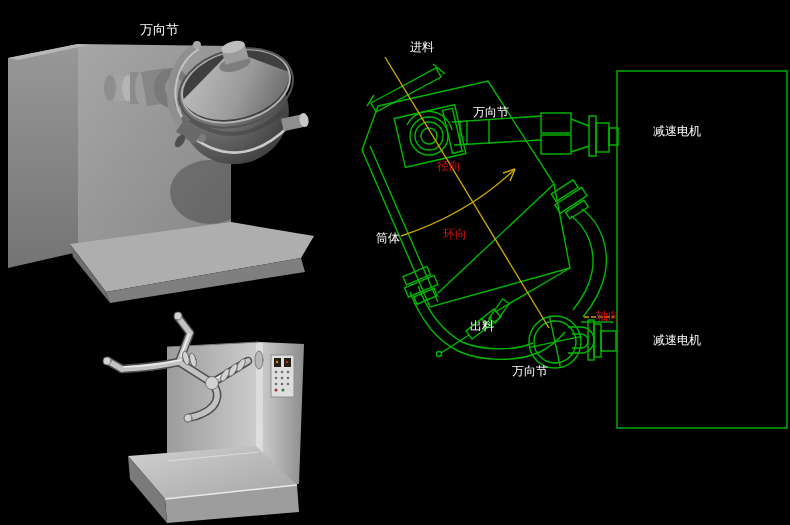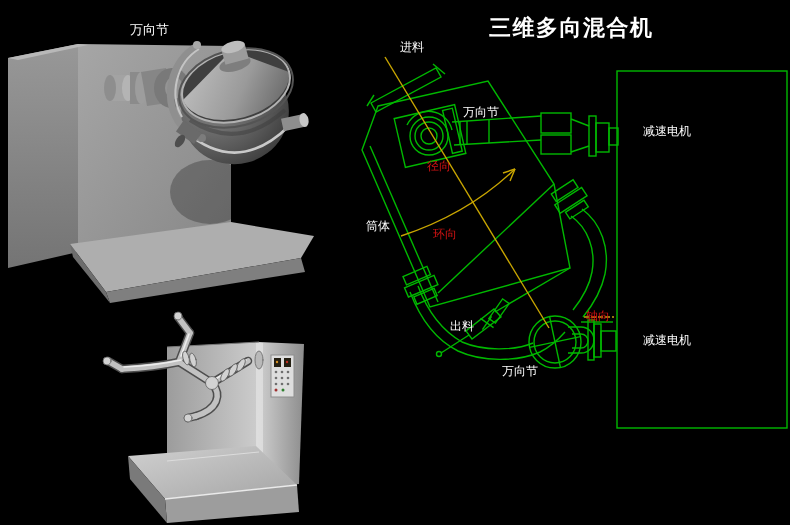--- a/index.html
+++ b/index.html
@@ -1,20 +1,20 @@
 <!DOCTYPE html>
 <html><head>
 <meta charset="utf-8">
 <style>
   html,body{margin:0;padding:0;background:#000;}
   #stage{position:relative;width:790px;height:525px;background:#000;overflow:hidden;
          font-family:"DejaVu Sans",sans-serif;}
   #art{position:absolute;left:0;top:0;}
   .lbl{position:absolute;color:#fff;font-size:12px;line-height:1.1;white-space:nowrap;
-       font-family:Liberation Sans, sans-serif;}
+       font-family:Liberation Sans, sans-serif;margin-left:10px;}
   .lbl.red{color:#d01212;}
   #title{position:absolute;left:489px;top:13px;color:#fff;font-size:22px;font-weight:bold;
          letter-spacing:1.5px;white-space:nowrap;}
 </style>
 </head>
 <body>
 
 <div id="stage">
 
 <svg id="art" width="790" height="525" viewBox="0 0 790 525">
@@ -263,28 +263,27 @@
 
   <g stroke="#c9a600" fill="none" stroke-width="1.4">
     <path d="M 385,57 L 549,328"></path>
     <path d="M 401,236 Q 468,214 515,169"></path>
     <path d="M 515,169 L 503,173"></path>
     <path d="M 515,169 L 510,181"></path>
     <path d="M 584,317 L 614,317" stroke="#93790a" stroke-width="2" stroke-dasharray="5,2"></path>
   </g>
 </svg>
 
-<div id="title">三维多向混合机</div>
 
 <span class="lbl" style="left:130px;top:23px;font-size:13px;">万向节</span>
 
 <span class="lbl" style="left:400px;top:41px;">进料</span>
 <span class="lbl" style="left:463px;top:106px;">万向节</span>
 <span class="lbl red" style="left:427px;top:160px;text-align:right;">径向</span>
-<span class="lbl" style="left:366px;top:220px;">筒体</span>
+<span class="lbl" style="left:366px;top:232px;">筒体</span>
 <span class="lbl red" style="left:433px;top:228px;">环向</span>
-<span class="lbl" style="left:450px;top:320px;">出料</span>
+<span class="lbl" style="left:460px;top:320px;">出料</span>
 <span class="lbl" style="left:502px;top:365px;">万向节</span>
 <span class="lbl red" style="left:586px;top:310px;">轴向</span>
 <span class="lbl" style="left:643px;top:125px;">减速电机</span>
 <span class="lbl" style="left:643px;top:334px;">减速电机</span>
 
 </div>
 
 </body></html>

